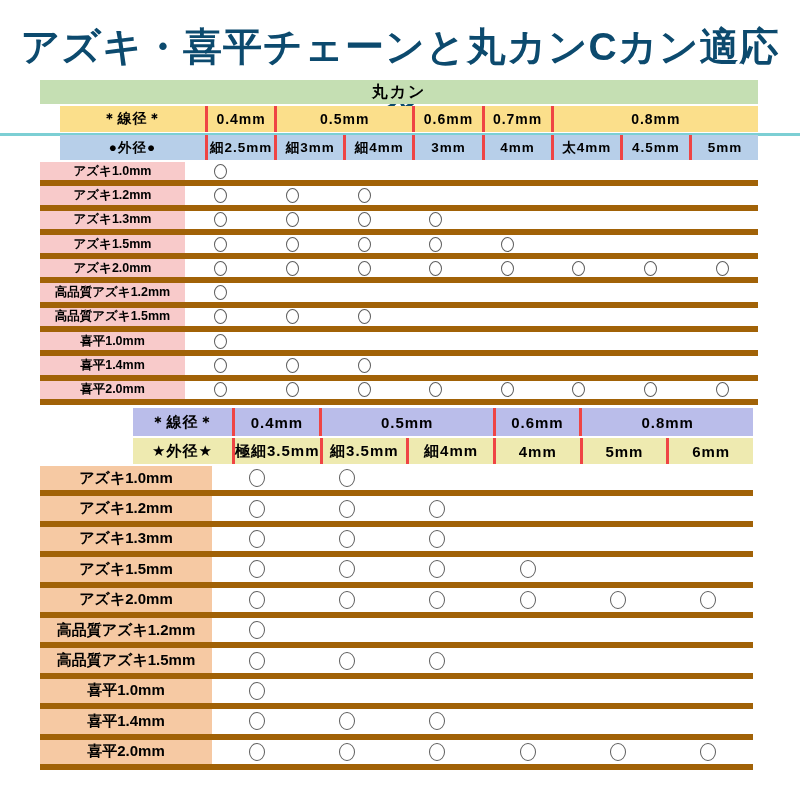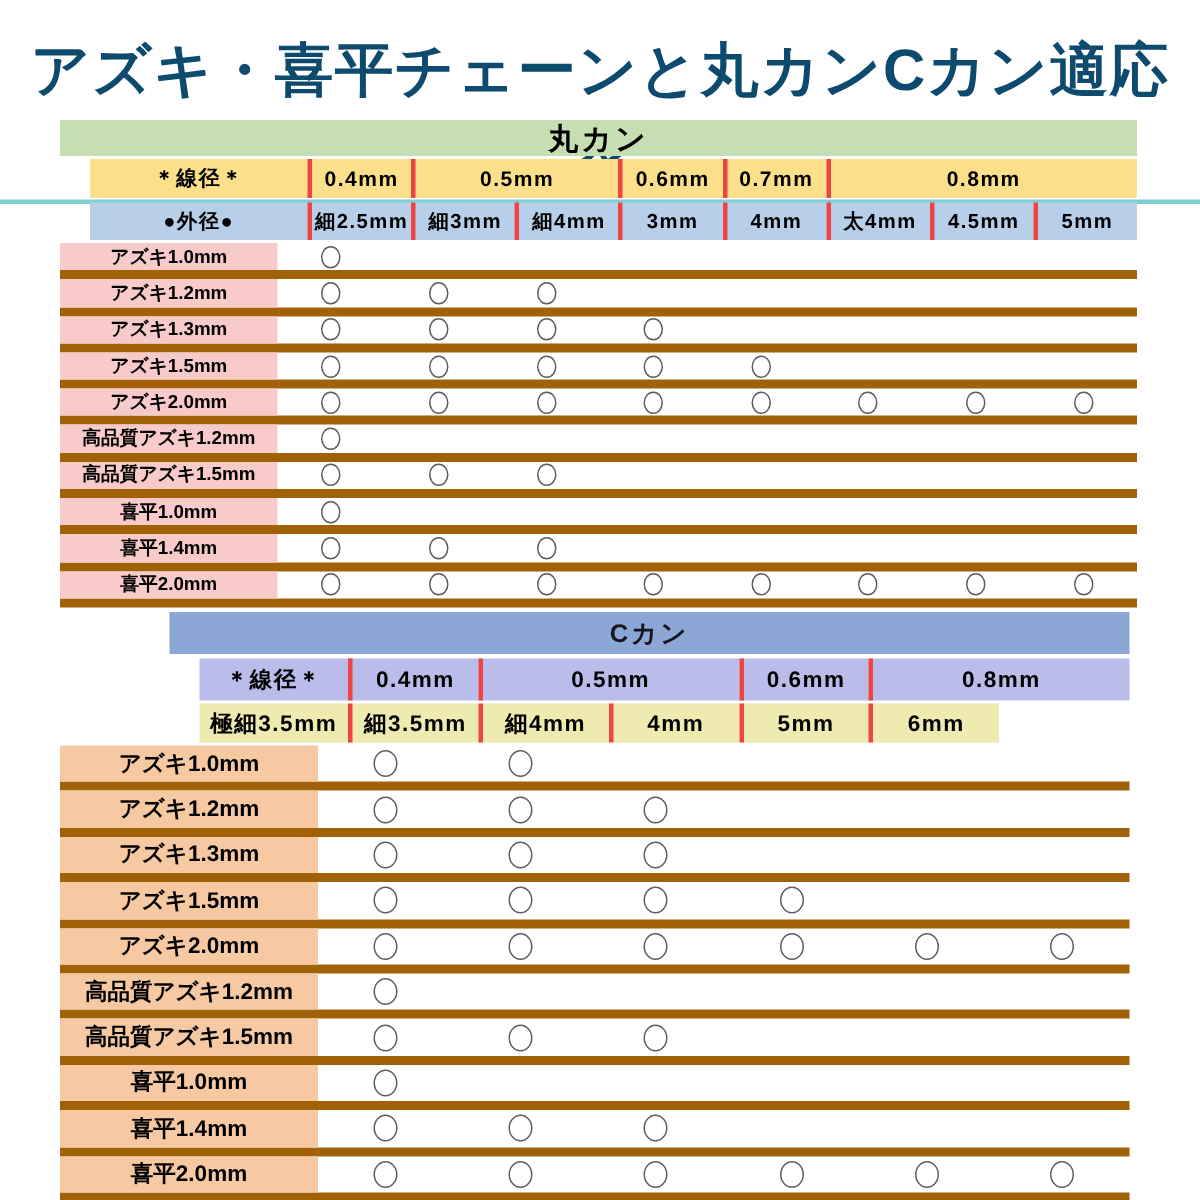--- a/index.html
+++ b/index.html
@@ -29,21 +29,21 @@
     display:grid;align-items:center;border-bottom:6px solid #a16207;box-sizing:border-box;
   }
   .dlabel{
     height:100%;display:flex;align-items:center;justify-content:center;
     font-weight:bold;white-space:nowrap;
   }
   .dcell{display:flex;align-items:center;justify-content:center;}
   .circ{display:block;border-radius:50%;background:#fff;border:1.7px solid #5d5d5d;}
   
   .t1{top:80px;width:718px;}
-  .t1 .tbar{height:24px;background:#c5dfb3;font-size:20px;margin-bottom:2px;}
+  .t1 .tbar{height:24px;background:#c5dfb3;font-size:16px;margin-bottom:2px;}
   .t1 .hrow{grid-template-columns:145px repeat(8,1fr);}
   .t1 .hrow.wire{height:26px;margin-bottom:3px;}
   .t1 .hrow.wire .hcell{background:#fbdf8b;font-size:14px;}
   .t1 .hrow.od{height:25px;margin-bottom:2px;}
   .t1 .hrow.od .hcell{background:#b7cfe9;font-size:13.5px;}
   .t1 .drow{grid-template-columns:145px repeat(8,1fr);height:24.3px;font-size:12.5px;}
   .t1 .dlabel{background:#f8caca;}
   .t1 .circ{width:11px;height:13px;}
   
   .t2{top:408px;width:713px;}
@@ -267,29 +267,29 @@
             <div class="dcell">
               <span class="circ"></span>
             </div>
             <div class="dcell">
               <span class="circ"></span>
             </div>
           </div>
         </div>
       </div>
       <div class="tbl t2">
-        <div class="tbar">Cカン</div>
         <div class="hrow wire">
           <div class="hcell">＊線径＊</div>
           <div class="hcell" style="grid-column: span 1;">0.4mm</div>
           <div class="hcell" style="grid-column: span 2;">0.5mm</div>
           <div class="hcell" style="grid-column: span 1;">0.6mm</div>
           <div class="hcell" style="grid-column: span 2;">0.8mm</div>
         </div>
         <div class="hrow od">
+          <div class="hcell">★外径★</div>
           <div class="hcell">極細3.5mm</div>
           <div class="hcell">細3.5mm</div>
           <div class="hcell">細4mm</div>
           <div class="hcell">4mm</div>
           <div class="hcell">5mm</div>
           <div class="hcell">6mm</div>
         </div>
         <div class="tbody-sec">
           <div class="drow">
             <div class="dlabel">アズキ1.0mm</div>

